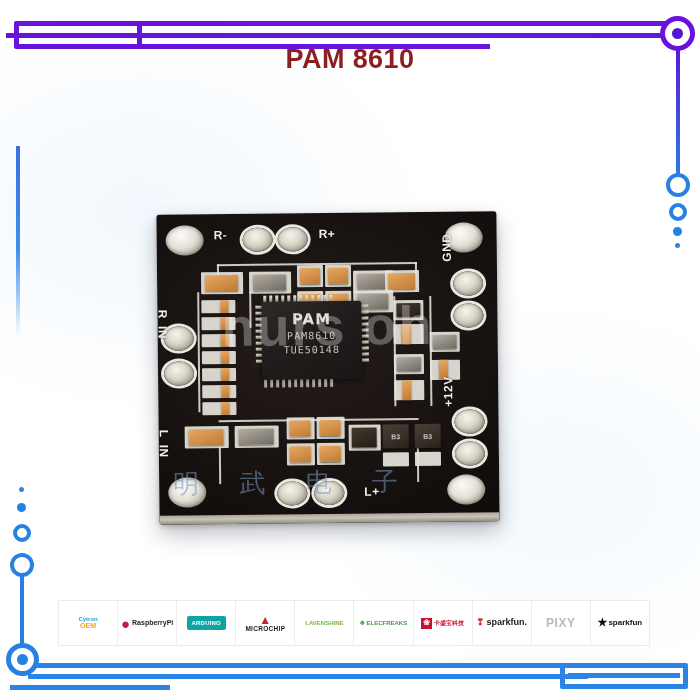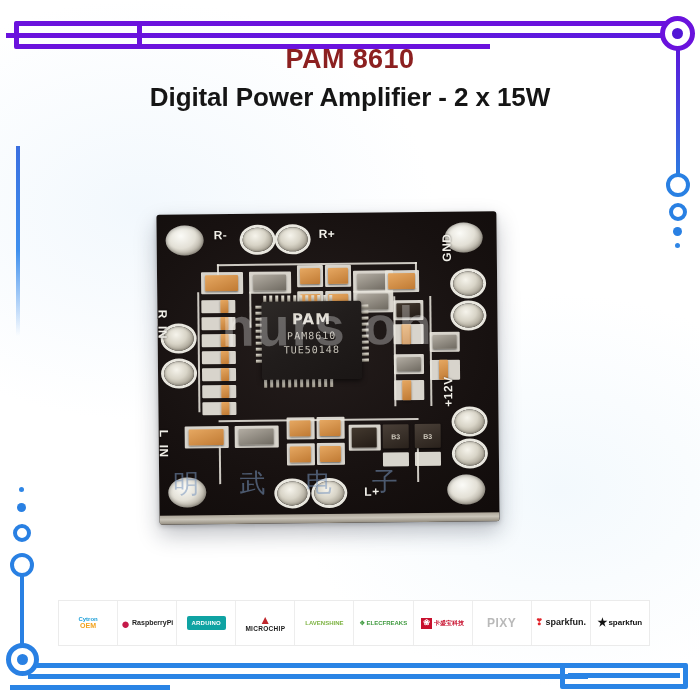--- a/index.html
+++ b/index.html
@@ -277,21 +277,20 @@
   <div class="deco bl-node-dot"></div>
 
   <div class="deco br-long-top"></div>
   <div class="deco br-long-mid"></div>
   <div class="deco br-long-bot"></div>
   <div class="deco br-rect"></div>
   <div class="deco br-bar-in"></div>
 
   <div class="title-wrap">
     <p class="title-main">PAM 8610</p>
-    <p class="title-sub">Digital Power Amplifier - 2 x 15W</p>
   </div>
 
   <div class="pcb-stage">
     <div class="pcb">
 
       <div class="hole h1"></div>
       <div class="hole h2"></div>
       <div class="hole h3"></div>
       <div class="hole h4"></div>
 
@@ -487,29 +486,29 @@
         <span>ELECFREAKS</span>
       </div>
     </div>
     <div class="logo-cell">
       <div class="lg lg-cn">
         <span class="sq">❀</span>
         <span>卡盛宝科技</span>
       </div>
     </div>
     <div class="logo-cell">
-      <div class="lg lg-pixy">PIXY</div>
-    </div>
-    <div class="logo-cell">
       <div class="lg lg-sf">
         <span class="flame">❣</span>
         <span>sparkfun.</span>
       </div>
     </div>
     <div class="logo-cell">
+      <div class="lg lg-pixy">PIXY</div>
+    </div>
+    <div class="logo-cell">
       <div class="lg lg-af">
         <span class="star">★</span>
         <span>sparkfun</span>
       </div>
     </div>
   </div>
 
 </div>
 
 </body></html>

